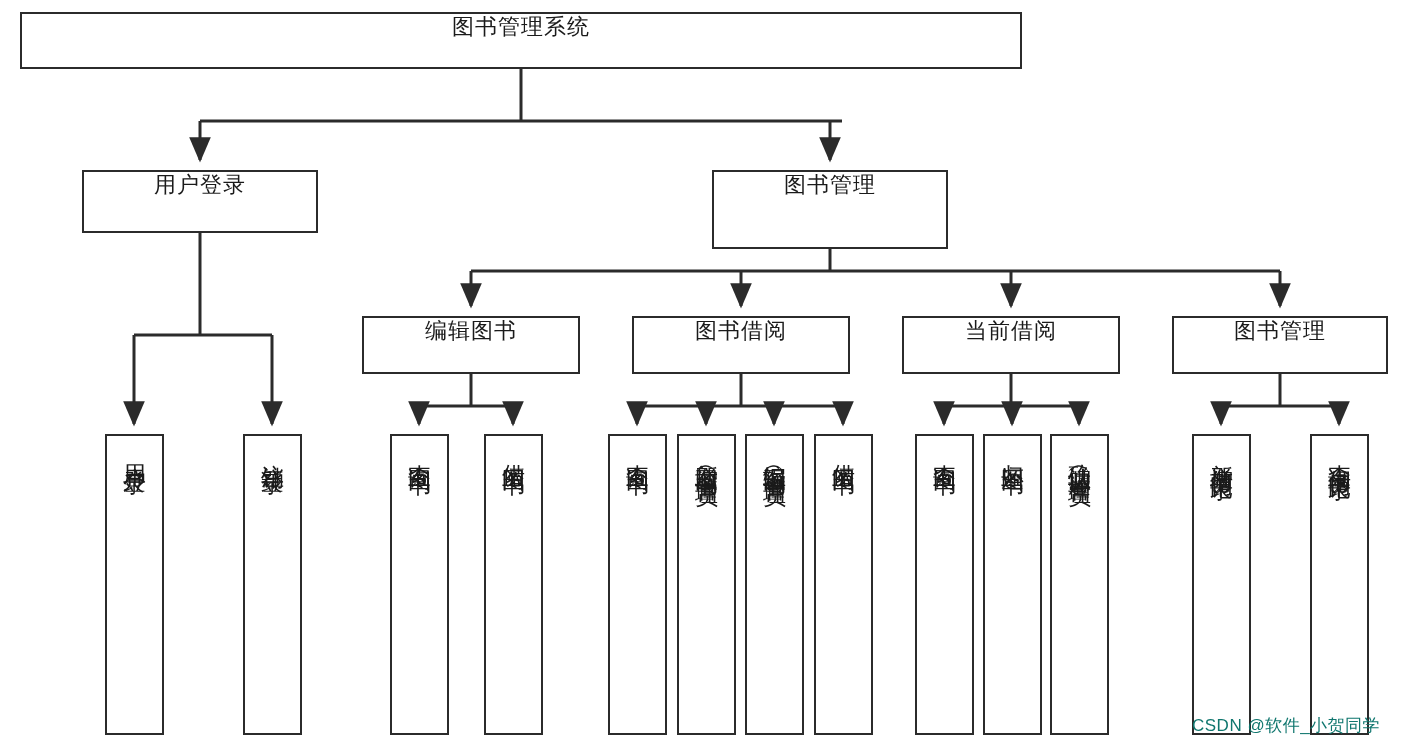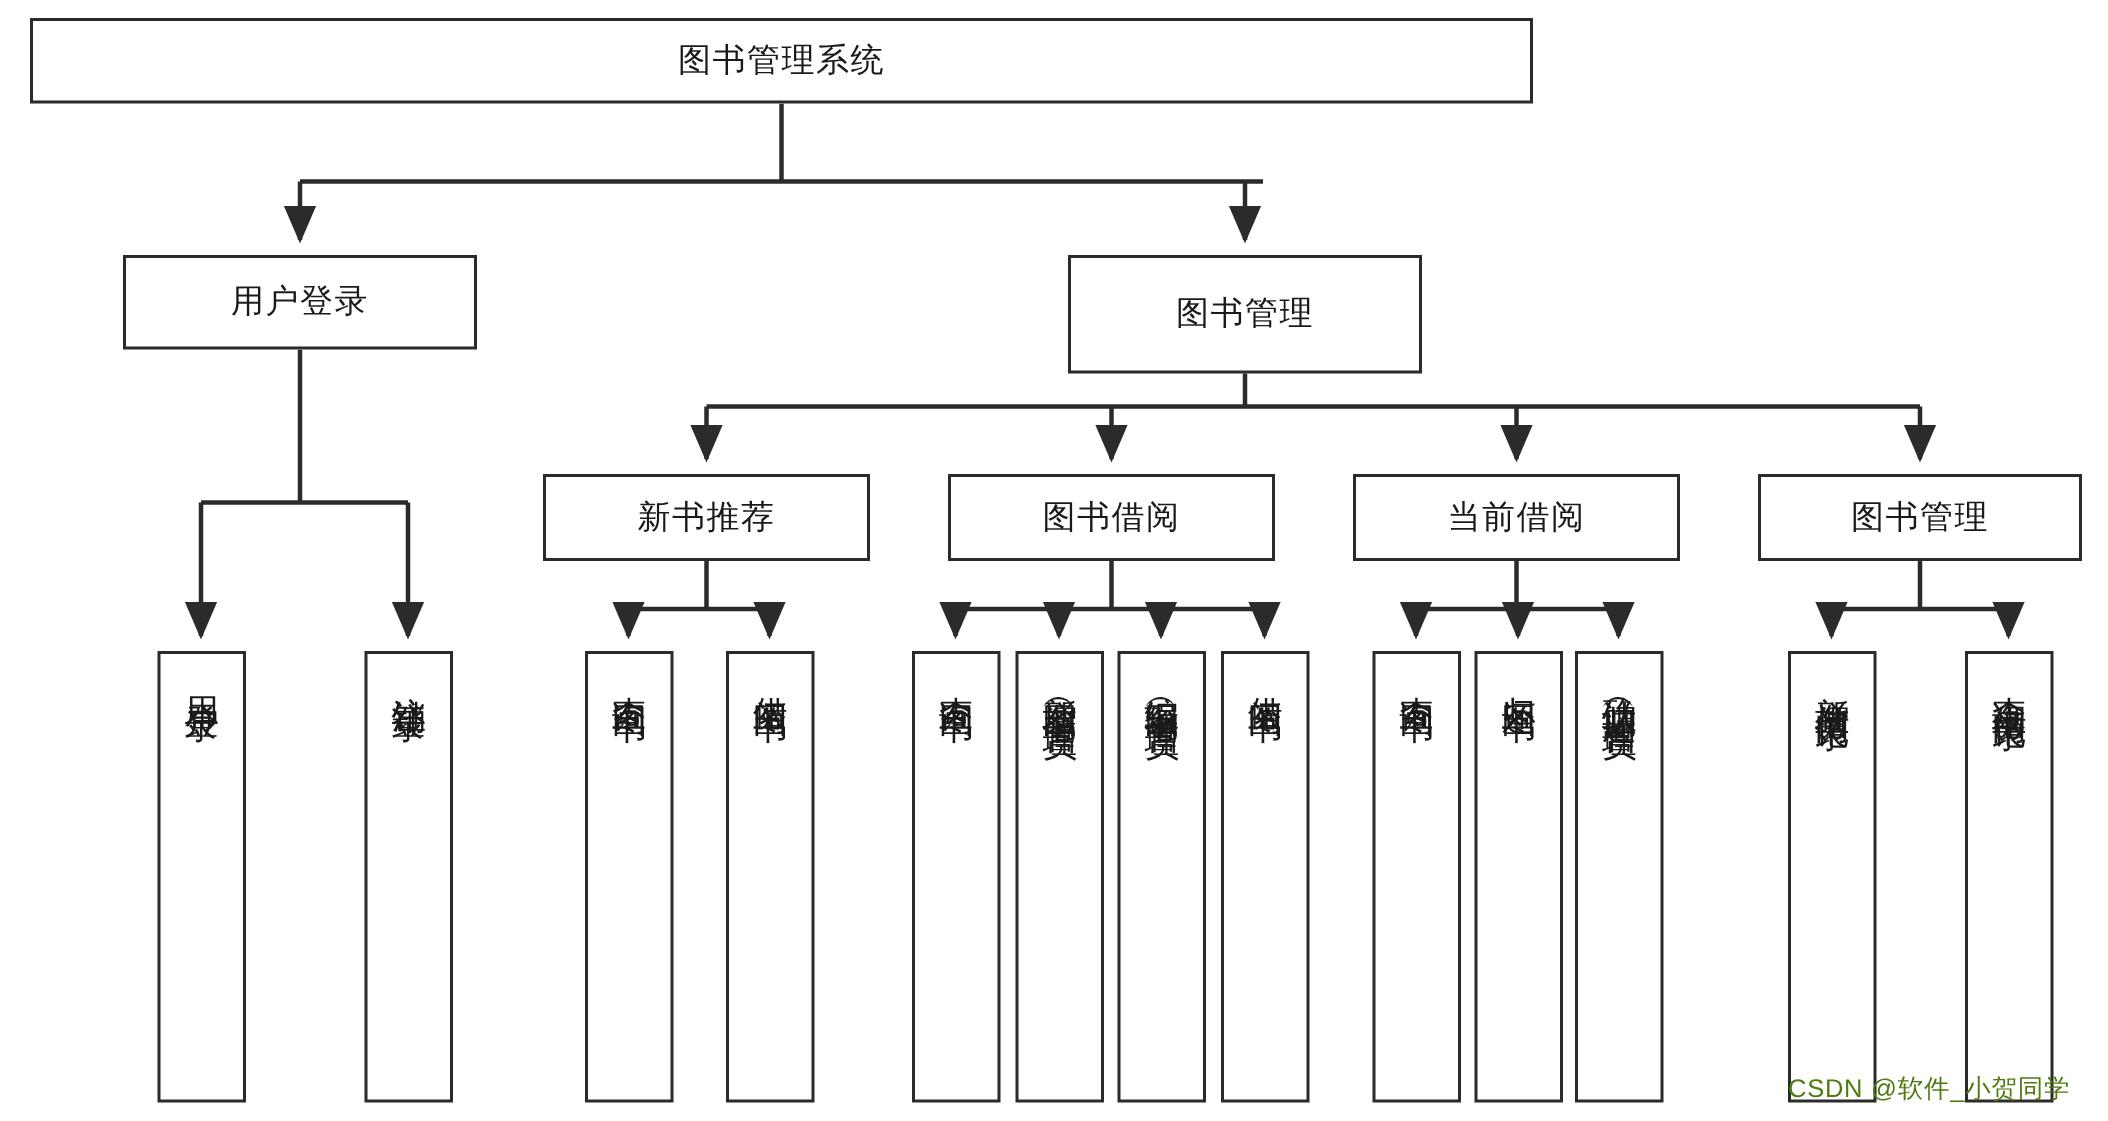--- a/index.html
+++ b/index.html
@@ -24,21 +24,21 @@
     width: 1405px;
     height: 747px;
     pointer-events: none;
   }
   .node {
     position: absolute;
     box-sizing: border-box;
     background: #ffffff;
     border: 2.5px solid #2b2b2b;
     display: flex;
-    align-items: center;
+    align-items: flex-start;
     justify-content: center;
     color: #1a1a1a;
   }
   .node.horiz {
     font-size: 22px;
     letter-spacing: 1px;
     line-height: 1.2;
   }
   .node.root {
     font-size: 22px;
@@ -53,21 +53,21 @@
     text-orientation: upright;
     font-size: 23px;
     line-height: 1.18;
     letter-spacing: 3px;
     text-align: center;
     white-space: nowrap;
   }
   .watermark {
     position: absolute;
     font-size: 17px;
-    color: #4d7c0f;
+    color: #0f766e;
     white-space: nowrap;
     letter-spacing: 0.5px;
   }
 </style>
 </head>
 <body>
 
 <div id="canvas">
 
   <svg id="connectors" viewBox="0 0 1405 747" xmlns="http://www.w3.org/2000/svg">
@@ -125,21 +125,21 @@
   </div>
 
   <div class="node horiz" style="left: 82px; top: 170px; width: 236px; height: 63px;">
     <span>用户登录</span>
   </div>
   <div class="node horiz" style="left: 712px; top: 170px; width: 236px; height: 79px;">
     <span>图书管理</span>
   </div>
 
   <div class="node horiz" style="left: 362px; top: 316px; width: 218px; height: 58px;">
-    <span>新书推荐</span>
+    <span>编辑图书</span>
   </div>
   <div class="node horiz" style="left: 632px; top: 316px; width: 218px; height: 58px; font-family: Liberation Serif, serif;">
     <span>图书借阅</span>
   </div>
   <div class="node horiz" style="left: 902px; top: 316px; width: 218px; height: 58px;">
     <span>当前借阅</span>
   </div>
   <div class="node horiz" style="left: 1172px; top: 316px; width: 216px; height: 58px;">
     <span>图书管理</span>
   </div>

